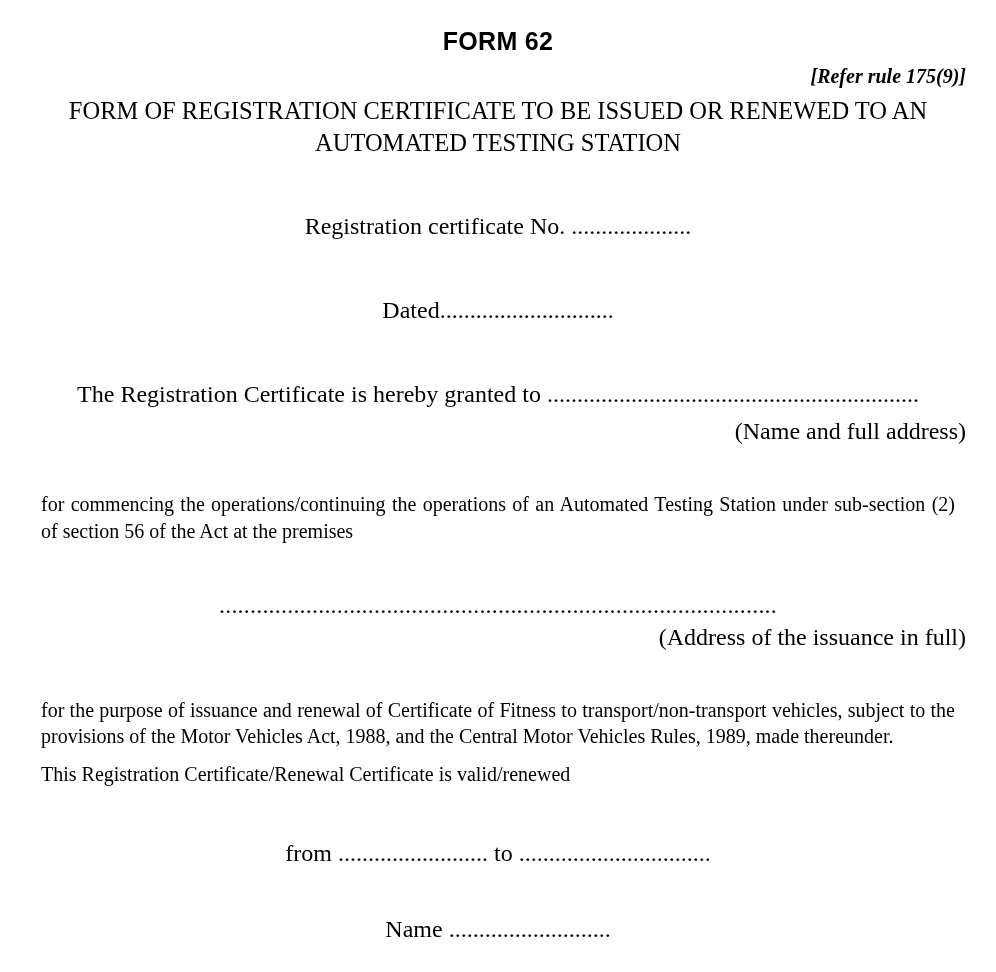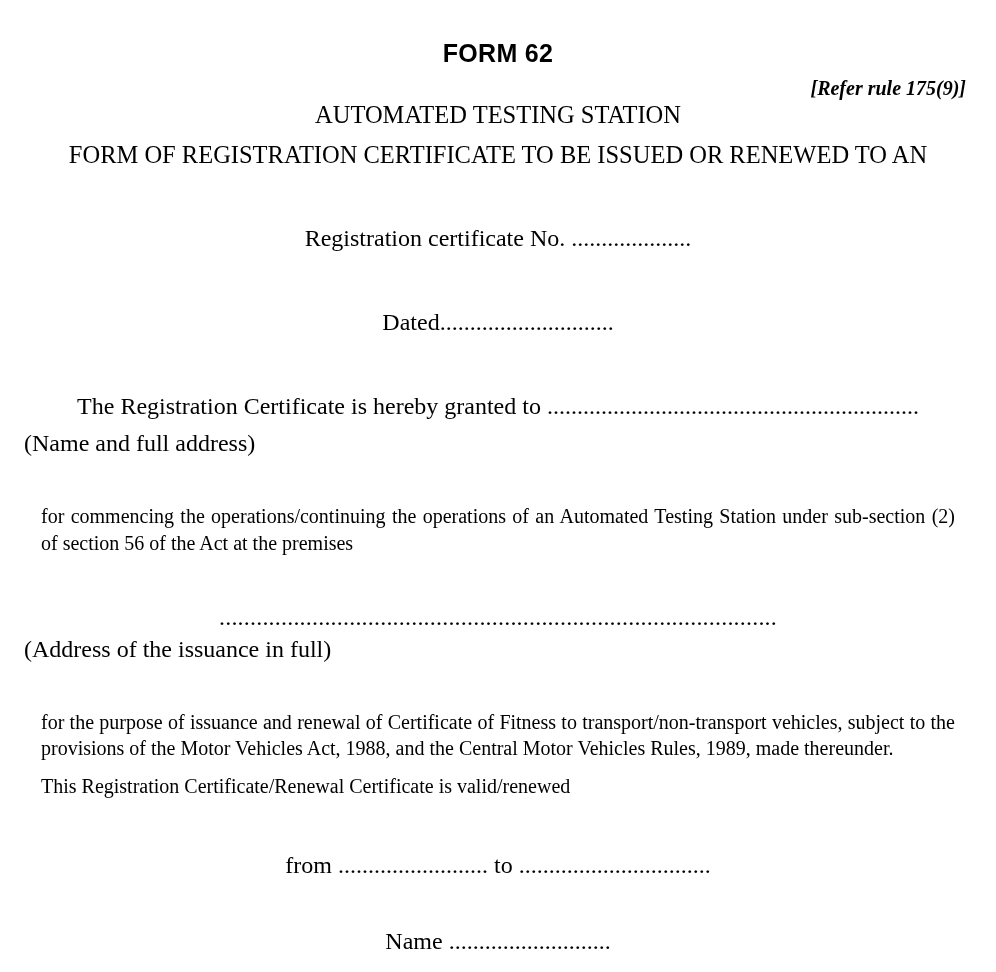--- a/index.html
+++ b/index.html
@@ -14,21 +14,21 @@
     color: #000000;
     position: relative;
     overflow: hidden;
   }
 
   .page {
     position: relative;
     width: 996px;
     height: 972px;
     box-sizing: border-box;
-    padding: 12px 30px 0 30px;
+    padding: 0 30px 0 30px;
   }
 
   
   .form-title {
     text-align: center;
     font-family: "Liberation Sans", "DejaVu Sans", sans-serif;
     font-weight: bold;
     font-size: 25px;
     letter-spacing: 0.3px;
     margin: 0;
@@ -65,21 +65,21 @@
   }
   .line {
     margin: 6px;
     padding: 0;
     white-space: nowrap;
     text-align: center;
   }
   .gap-lg { height: 41px; }
   .gap-md { height: 33px; }
   .center-offset {
-    text-align: left;
+    text-align: right;
     margin: 0 0 0 -6px;
     padding: 0;
   }
 
   .dotline-wrap {
     text-align: center;
     margin: 0;
     padding: 0;
     letter-spacing: 0.2px;
   }
@@ -119,23 +119,23 @@
 </head>
 <body>
 
 <div class="page">
 
   <div>
     <div class="form-title">FORM 62</div>
 
     <div class="refer-rule">[Refer rule 175(9)]</div>
 
+    <div class="head-line">FORM OF REGISTRATION CERTIFICATE TO BE ISSUED OR RENEWED TO AN</div>
+
     <div class="head-line second">AUTOMATED TESTING STATION</div>
-
-    <div class="head-line">FORM OF REGISTRATION CERTIFICATE TO BE ISSUED OR RENEWED TO AN</div>
   </div>
 
   <div class="body-block">
 
     <div class="line">
       <span>Registration certificate No.</span><span> ....................</span>
     </div>
 
     <div class="gap-lg"></div>
 

